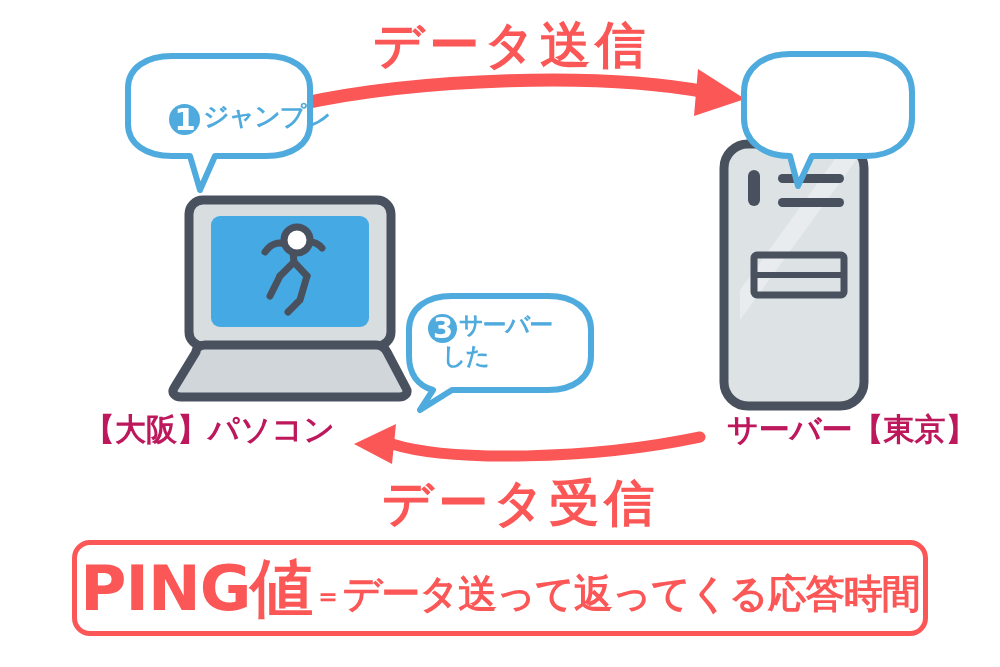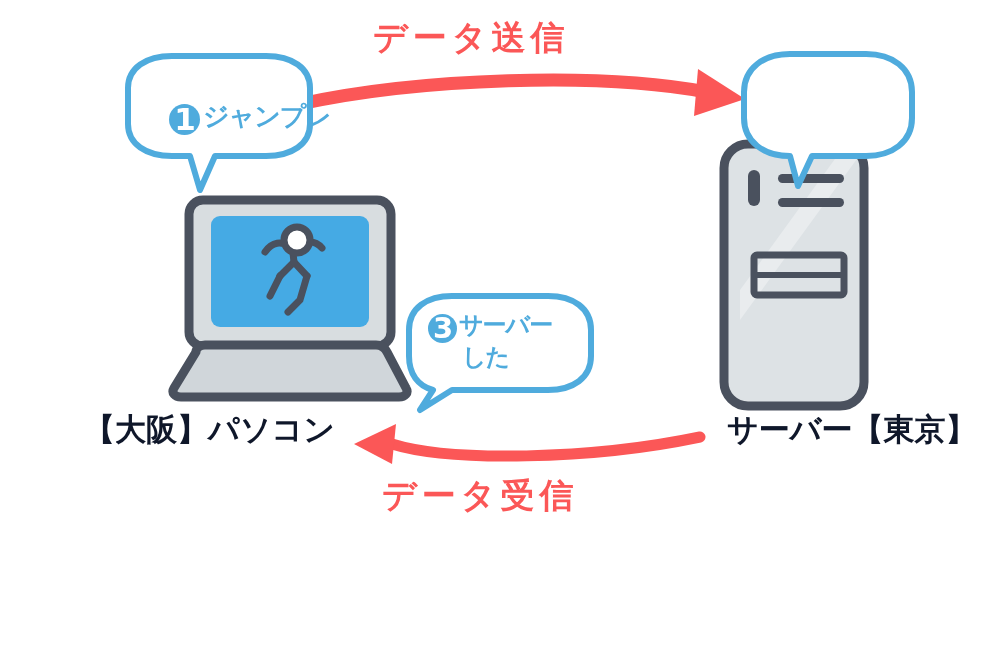--- a/index.html
+++ b/index.html
@@ -28,30 +28,30 @@
     position: absolute;
     white-space: nowrap;
     font-family: "DejaVu Sans", "Liberation Sans", sans-serif;
     font-weight: 700;
     line-height: 1;
   }
 
   
   .label-send, .label-recv {
     color: #fb5757;
-    font-size: 34px;
+    font-size: 50px;
     letter-spacing: 5px;
     font-weight: 700;
   }
   .label-send { left: 373px; top: 20px; }
   .label-recv { left: 382px; top: 478px; }
 
   
   .caption {
-    color: #0f172a;
+    color: #be185d;
     font-size: 31px;
     font-weight: 700;
     letter-spacing: 0px;
   }
   .caption-left  { left: 84px;  top: 414px; }
   .caption-right { left: 727px; top: 414px; text-align: center; }
 
   
   .bubble-text {
     color: #4fabdd;
@@ -85,21 +85,21 @@
   }
   #bubble2-text .bubble-num { font-size: 38px; margin-right: 2px; vertical-align: -0.12em; }
   #bubble3-text {
     left: 428px; top: 313px;
     font-size: 24px;
     letter-spacing: -1px;
     white-space: normal;
     width: 130px;
   }
   #bubble3-text .bubble-num { font-size: 29px; margin-right: 2px; vertical-align: -0.17em; }
-  #bubble3-text .l2 { display: block; margin-left: 34px; margin-top: 2px; }
+  #bubble3-text .l2 { display: block; margin-left: 14px; margin-top: 2px; font-family: Liberation Mono, monospace; }
 
   
   #banner {
     position: absolute;
     left: 72px;
     top: 540px;
     width: 856px;
     height: 96px;
     border: 5px solid #fb5757;
     border-radius: 18px;
@@ -241,14 +241,21 @@
 
   <div class="txt bubble-text" id="bubble1-text">
     <span class="bubble-num">1</span><span>ジャンプレ</span>
   </div>
 
 
   <div class="txt bubble-text" id="bubble3-text">
     <span class="bubble-num">3</span><span>サーバー</span><span class="l2">した</span>
   </div>
 
+  <div id="banner">
+    <div id="banner-inner">
+      <span class="banner-main">PING値</span>
+        <span class="banner-eq">＝</span>
+        <span class="banner-sub">データ送って返ってくる応答時間</span>
+    </div>
+  </div>
 
 </div>
 
 </body></html>

